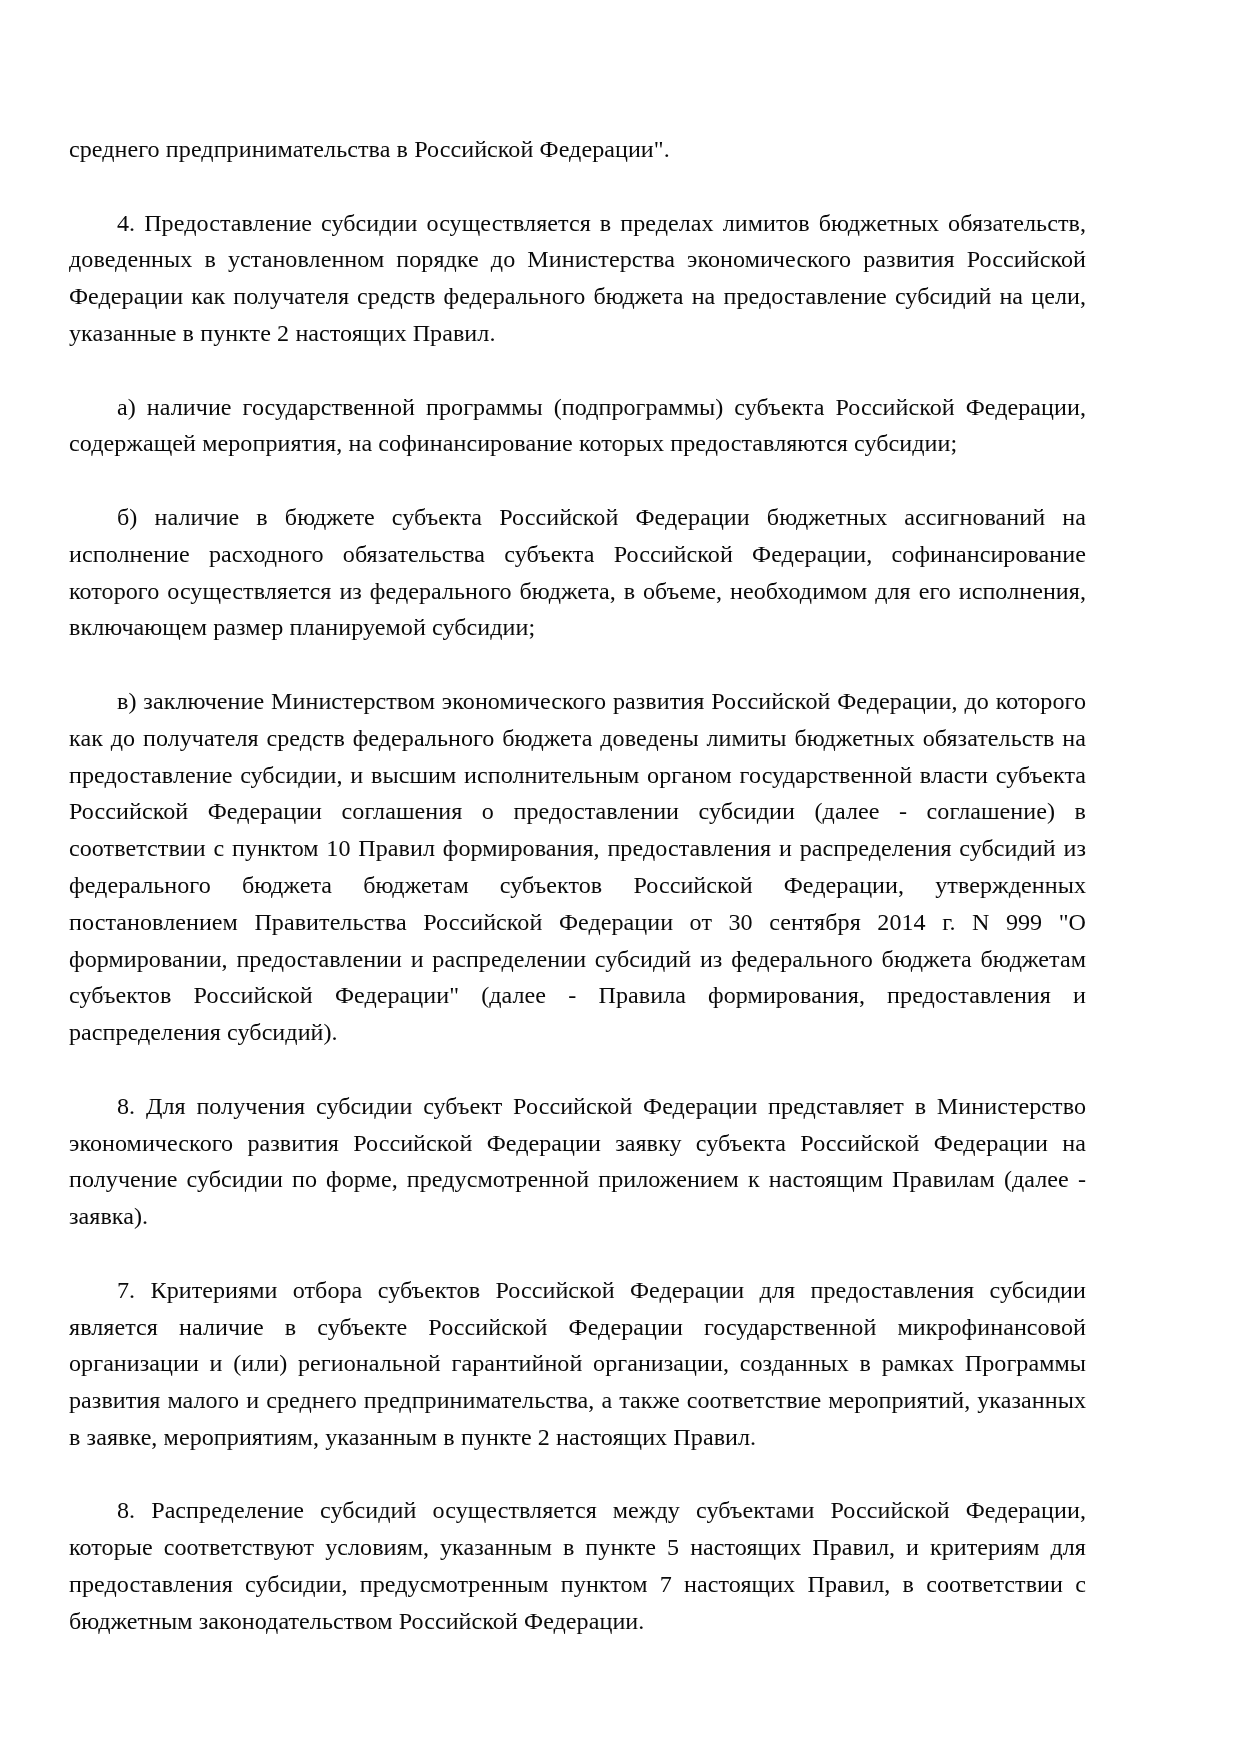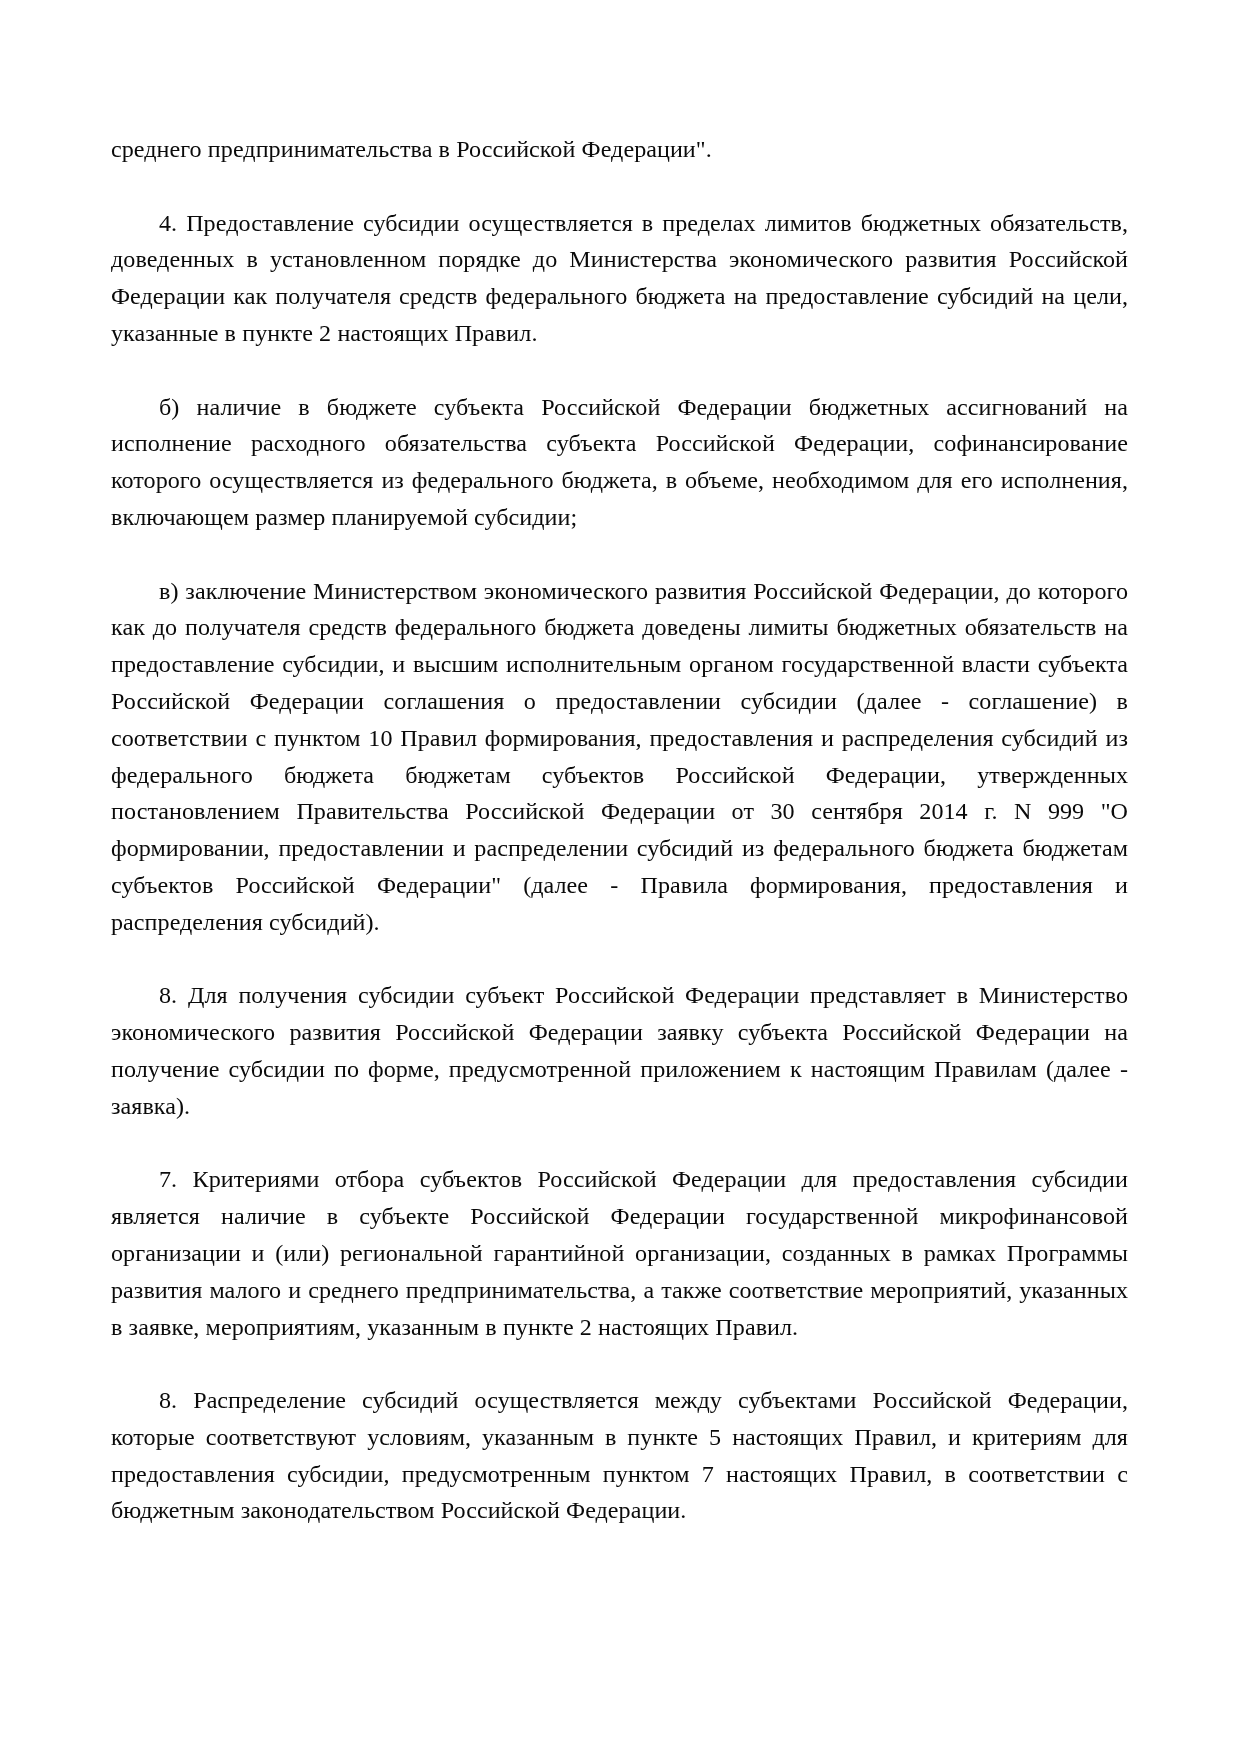--- a/index.html
+++ b/index.html
@@ -12,21 +12,21 @@
     font-family: "Liberation Serif", "DejaVu Serif", serif;
     color: #000000;
   }
   .page {
     position: relative;
     width: 1240px;
     height: 1754px;
     margin: 0 auto;
     background: #ffffff;
     box-sizing: border-box;
-    padding: 131px 112px 0 111px;
+    padding: 131px 112px 0 69px;
     overflow: hidden;
   }
   .doc-body {
     width: 1017px;
   }
   p.para {
     margin: 0;
     padding: 0;
     font-size: 24.1px;
     line-height: 36.8px;
@@ -56,20 +56,21 @@
 
 <div class="page">
   <div class="doc-body">
 
     <p class="para noindent tight">среднего предпринимательства в Российской Федерации".</p>
 
     <p class="para indent gap">4. Предоставление субсидии осуществляется в пределах лимитов бюджетных обязательств, доведенных в установленном порядке до Министерства экономического развития Российской Федерации как получателя средств федерального бюджета на предоставление субсидий на цели, указанные в пункте 2 настоящих Правил.</p>
 
 
 
+    <p class="para indent gap">а) наличие государственной программы (подпрограммы) субъекта Российской Федерации, содержащей мероприятия, на софинансирование которых предоставляются субсидии;</p>
 
     <p class="para indent gap">б) наличие в бюджете субъекта Российской Федерации бюджетных ассигнований на исполнение расходного обязательства субъекта Российской Федерации, софинансирование которого осуществляется из федерального бюджета, в объеме, необходимом для его исполнения, включающем размер планируемой субсидии;</p>
 
     <p class="para indent gap">в) заключение Министерством экономического развития Российской Федерации, до которого как до получателя средств федерального бюджета доведены лимиты бюджетных обязательств на предоставление субсидии, и высшим исполнительным органом государственной власти субъекта Российской Федерации соглашения о предоставлении субсидии (далее - соглашение) в соответствии с пунктом 10 Правил формирования, предоставления и распределения субсидий из федерального бюджета бюджетам субъектов Российской Федерации, утвержденных постановлением Правительства Российской Федерации от 30 сентября 2014 г. N 999 "О формировании, предоставлении и распределении субсидий из федерального бюджета бюджетам субъектов Российской Федерации" (далее - Правила формирования, предоставления и распределения субсидий).</p>
 
     <p class="para indent gap">8. Для получения субсидии субъект Российской Федерации представляет в Министерство экономического развития Российской Федерации заявку субъекта Российской Федерации на получение субсидии по форме, предусмотренной приложением к настоящим Правилам (далее - заявка).</p>
 
     <p class="para indent gap">7. Критериями отбора субъектов Российской Федерации для предоставления субсидии является наличие в субъекте Российской Федерации государственной микрофинансовой организации и (или) региональной гарантийной организации, созданных в рамках Программы развития малого и среднего предпринимательства, а также соответствие мероприятий, указанных в заявке, мероприятиям, указанным в пункте 2 настоящих Правил.</p>
 
     <p class="para indent gap">8. Распределение субсидий осуществляется между субъектами Российской Федерации, которые соответствуют условиям, указанным в пункте 5 настоящих Правил, и критериям для предоставления субсидии, предусмотренным пунктом 7 настоящих Правил, в соответствии с бюджетным законодательством Российской Федерации.</p>

